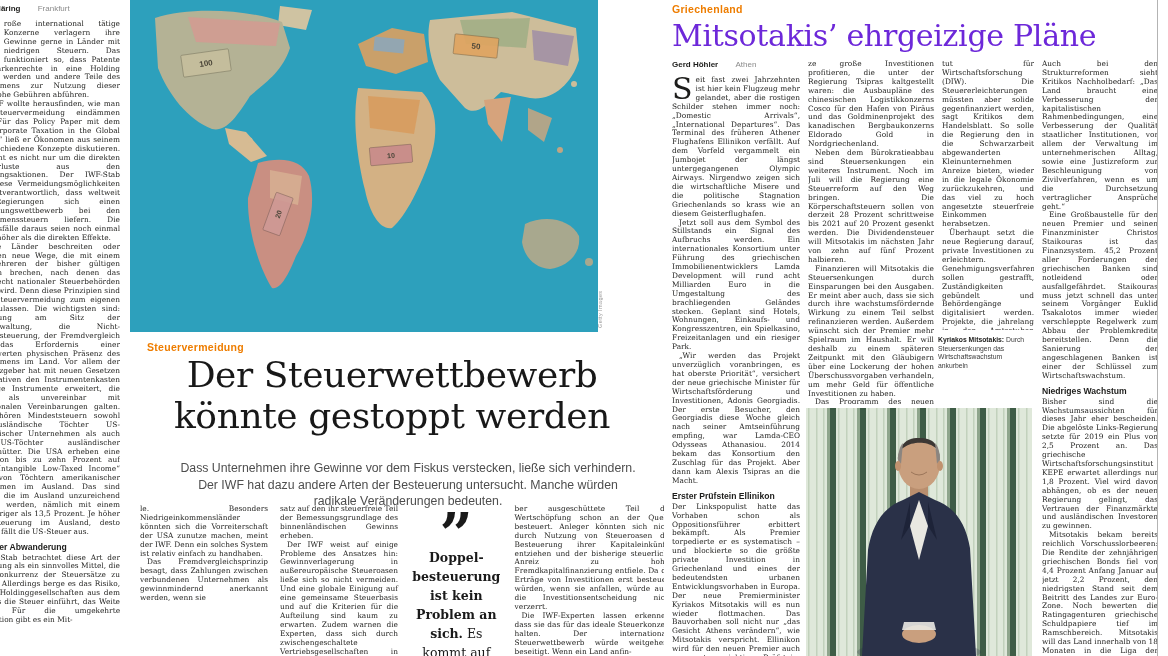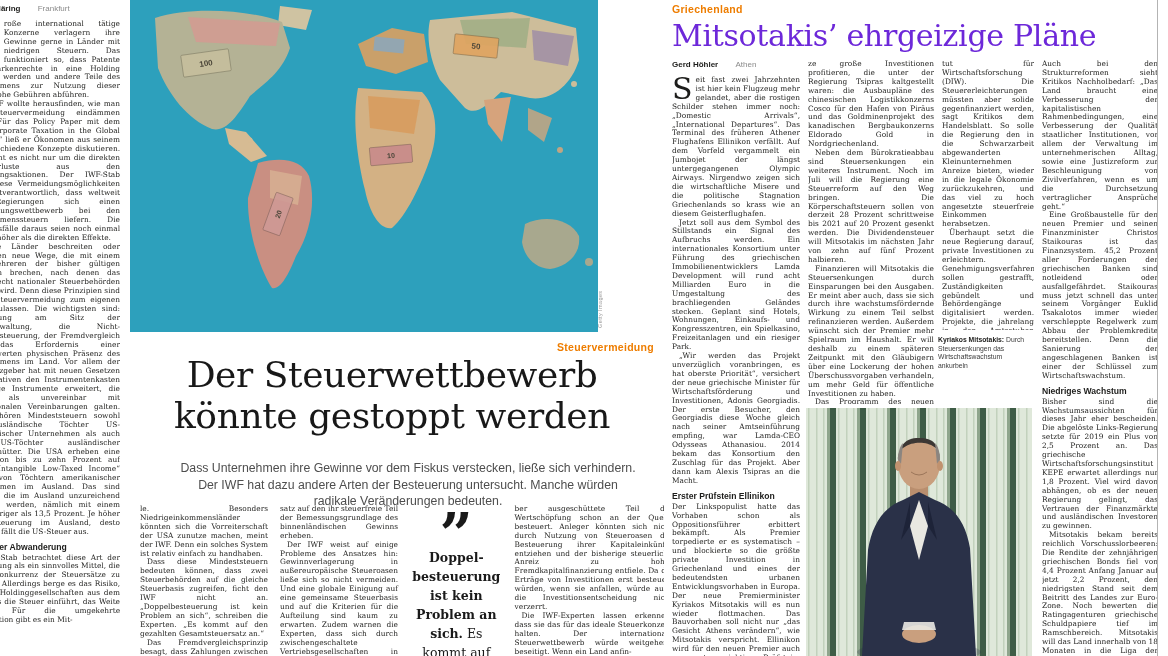--- a/index.html
+++ b/index.html
@@ -17,21 +17,21 @@
   .rcol1 .dropcap{font-size:30px;}
   .byline{font:bold 8px/10px "Liberation Sans",sans-serif;color:#1d1d1b;margin:0 0 6px 0;}
   .byline .place{font-weight:400;color:#8a8a8a;padding-left:15px;}
   .kicker{font:bold 10.5px/12px "Liberation Sans",sans-serif;color:#ee7d00;letter-spacing:.3px;}
   
   #col0{left:-36px;top:4px;width:156px;height:652px;overflow:hidden;}
   #map-box{left:130px;top:0;width:468px;height:332px;background:#2da0bc;overflow:hidden;}
   #map-credit{left:597px;top:268px;width:10px;height:60px;
       font:5.5px/6px "Liberation Sans",sans-serif;color:#9a9a9a;
       writing-mode:vertical-rl;transform:rotate(180deg);letter-spacing:.4px;}
-  #l-kicker{left:130px;top:341px;width:524px;text-align:right;}
+  #l-kicker{left:147px;top:341px;width:524px;text-align:left;}
   #l-headline{left:130px;top:354px;width:524px;text-align:center;
       font:400 36px/41px "DejaVu Serif","Liberation Serif",serif;color:#181818;letter-spacing:-.4px;}
   #l-standfirst{left:160px;top:444px;width:464px;text-align:center;
       font:12.3px/16.5px "Liberation Sans",sans-serif;color:#4e4e4e;}
   #l-cols{left:140px;top:505px;width:524px;height:151px;display:flex;overflow:hidden;}
   #l-cols .gut{flex:0 0 12px;}
   #lcolA{flex:0 0 128px;} #lcolB{flex:0 0 118px;} #lquote{flex:0 0 84px;} #lcolD{flex:0 0 158px;}
   #lquote{text-align:center;font-family:"DejaVu Serif","Liberation Serif",serif;}
   .qmark{display:block;font:bold 58px/0.55 "DejaVu Serif",serif;color:#1a1a1a;margin-top:14px;height:28px;}
   .qbold{font:bold 12.5px/15.5px "DejaVu Serif",serif;color:#1a1a1a;}
@@ -111,21 +111,20 @@
 </div>
 <div class="abs" id="map-credit">Getty Images</div>
 
 <div class="abs kicker" id="l-kicker">Steuervermeidung</div>
 <h1 class="abs" id="l-headline" style="margin:0">Der Steuerwettbewerb könnte gestoppt werden</h1>
 <p class="abs" id="l-standfirst" style="margin:16px">Dass Unternehmen ihre Gewinne vor dem Fiskus verstecken, ließe sich verhindern. Der IWF hat dazu andere Arten der Besteuerung untersucht. Manche würden radikale Veränderungen bedeuten.</p>
 
 <div class="abs" id="l-cols">
   <div id="lcolA">
       <p class="para">le. Besonders Niedrigeinkommensländer könnten sich die Vorreiterschaft der USA zunutze machen, meint der IWF. Denn ein solches System ist relativ einfach zu handhaben.</p>
-      <p class="para ind">Dass diese Mindeststeuern bedeuten können, dass zwei Steuerbehörden auf die gleiche Steuerbasis zugreifen, ficht den IWF nicht an. „Doppelbesteuerung ist kein Problem an sich“, schreiben die Experten. „Es kommt auf den gezahlten Gesamtsteuersatz an.“</p>
       <p class="para ind">Das Fremdvergleichsprinzip besagt, dass Zahlungen zwischen verbundenen Unternehmen als gewinnmindernd anerkannt werden, wenn sie</p>
     </div>
   <div class="gut"></div>
   <div id="lcolB">
       <p class="para">satz auf den ihr steuerfreie Teil der Bemessungsgrundlage des binnenländischen Gewinns erheben.</p>
       <p class="para ind">Der IWF weist auf einige Probleme des Ansatzes hin: Gewinnverlagerung in außereuropäische Steueroasen ließe sich so nicht vermeiden. Und eine globale Einigung auf eine gemeinsame Steuerbasis und auf die Kriterien für die Aufteilung sind kaum zu erwarten. Zudem warnen die Experten, dass sich durch zwischengeschaltete Vertriebsgesellschaften in Niedrigsteuerländern die Zuteilung manipulieren ließe.</p>
     </div>
   <div class="gut"></div>
   <div id="lquote">
     <span class="qmark">”</span>

